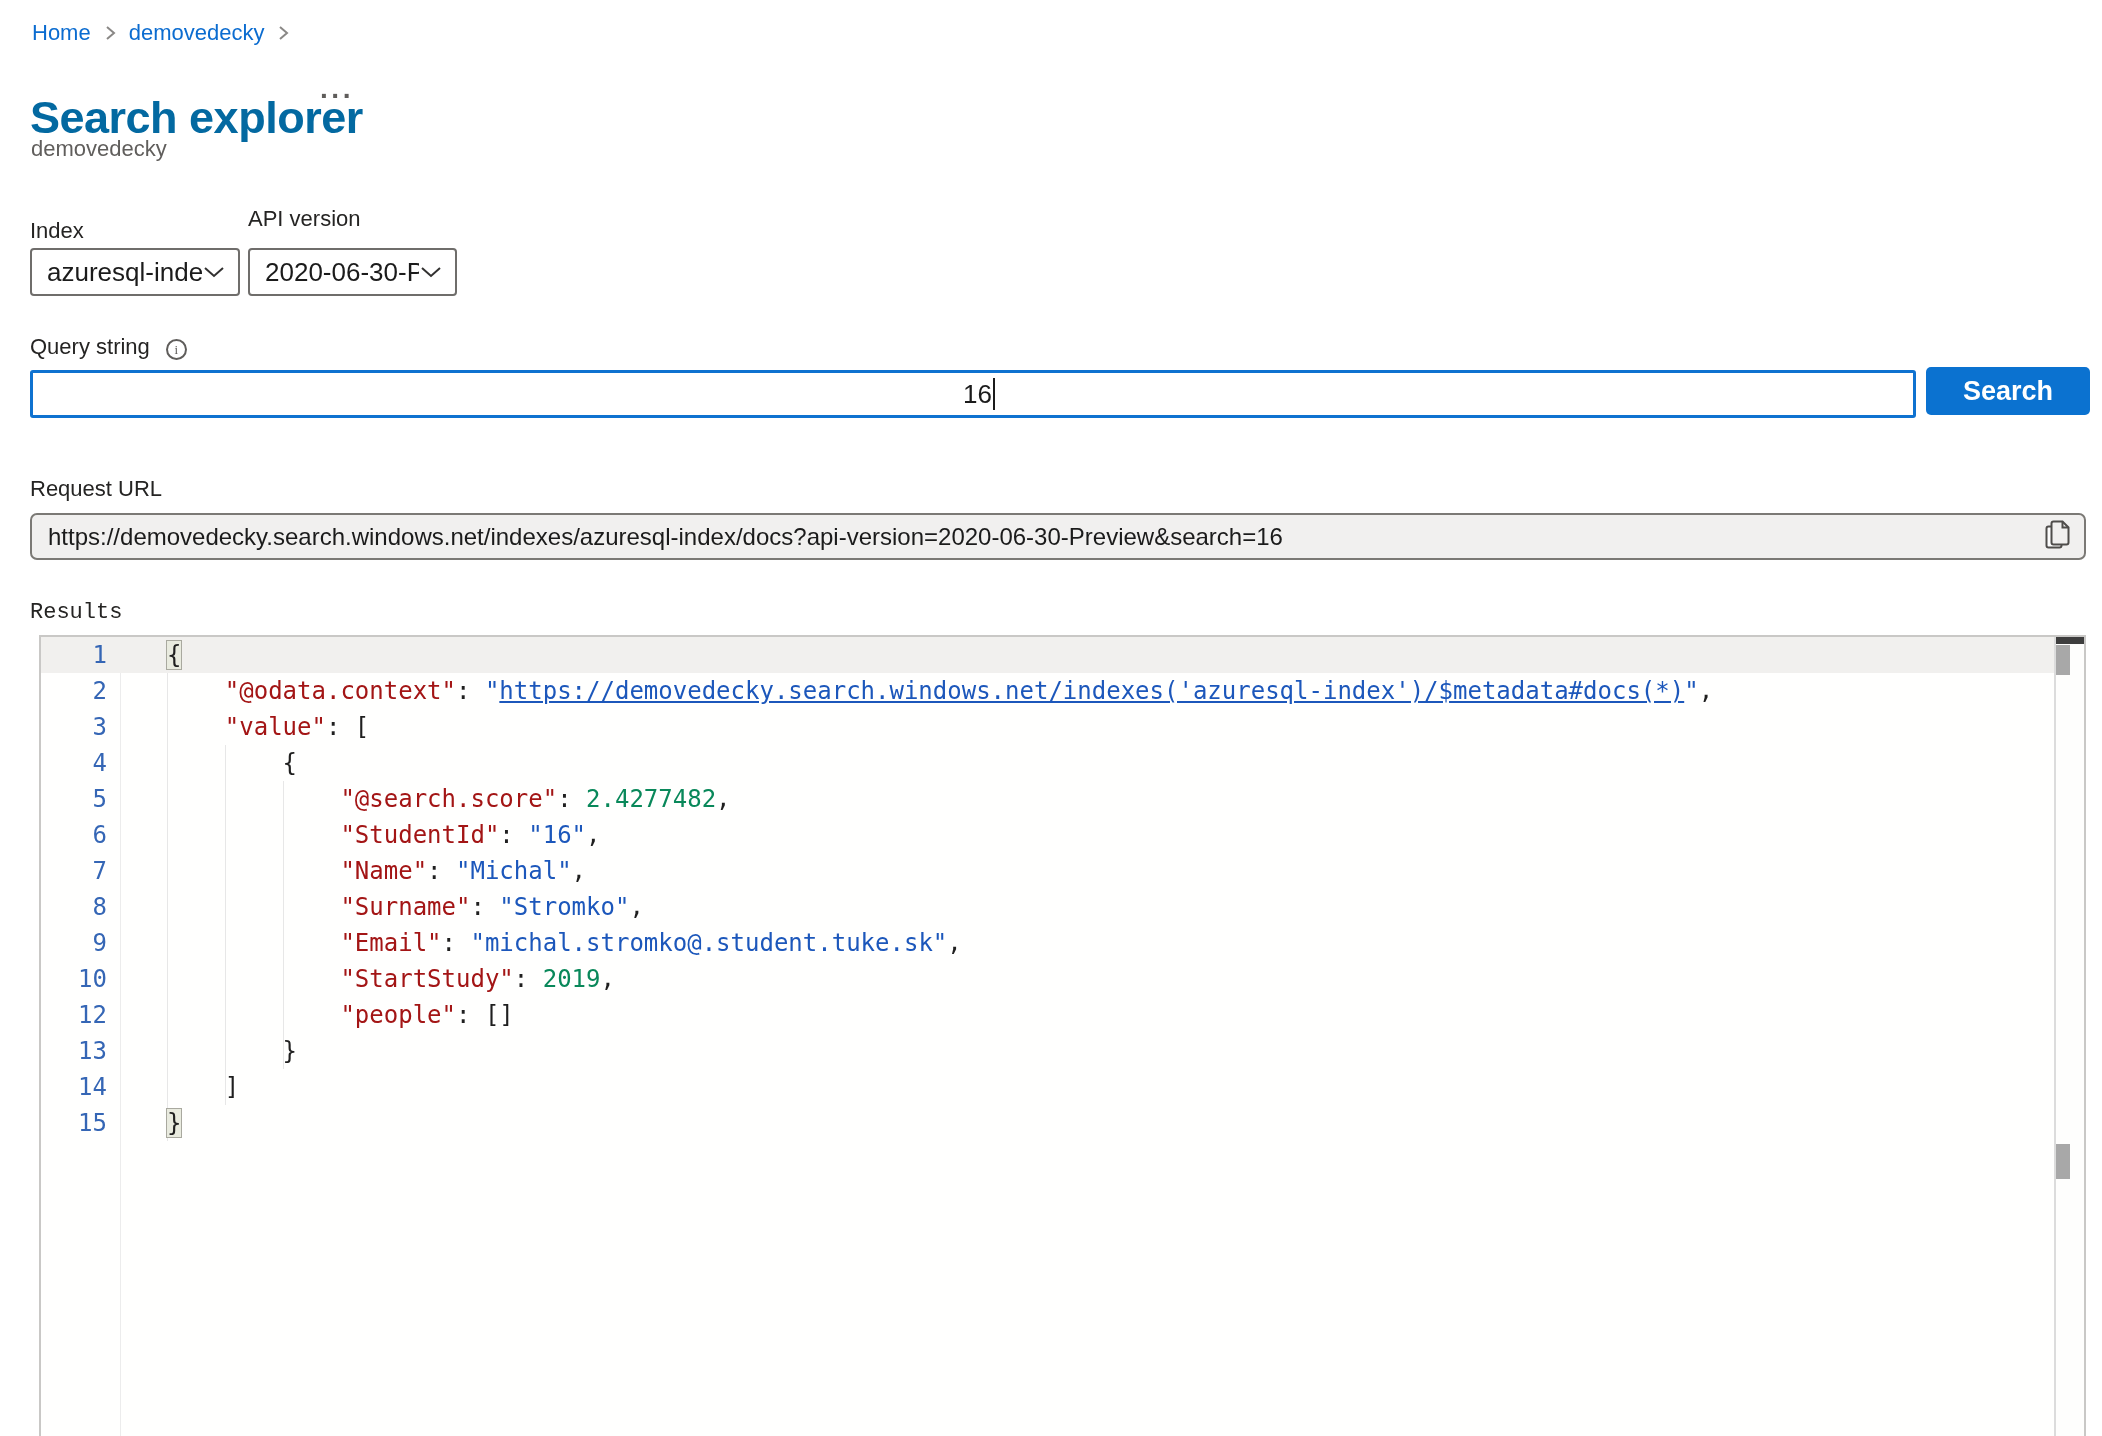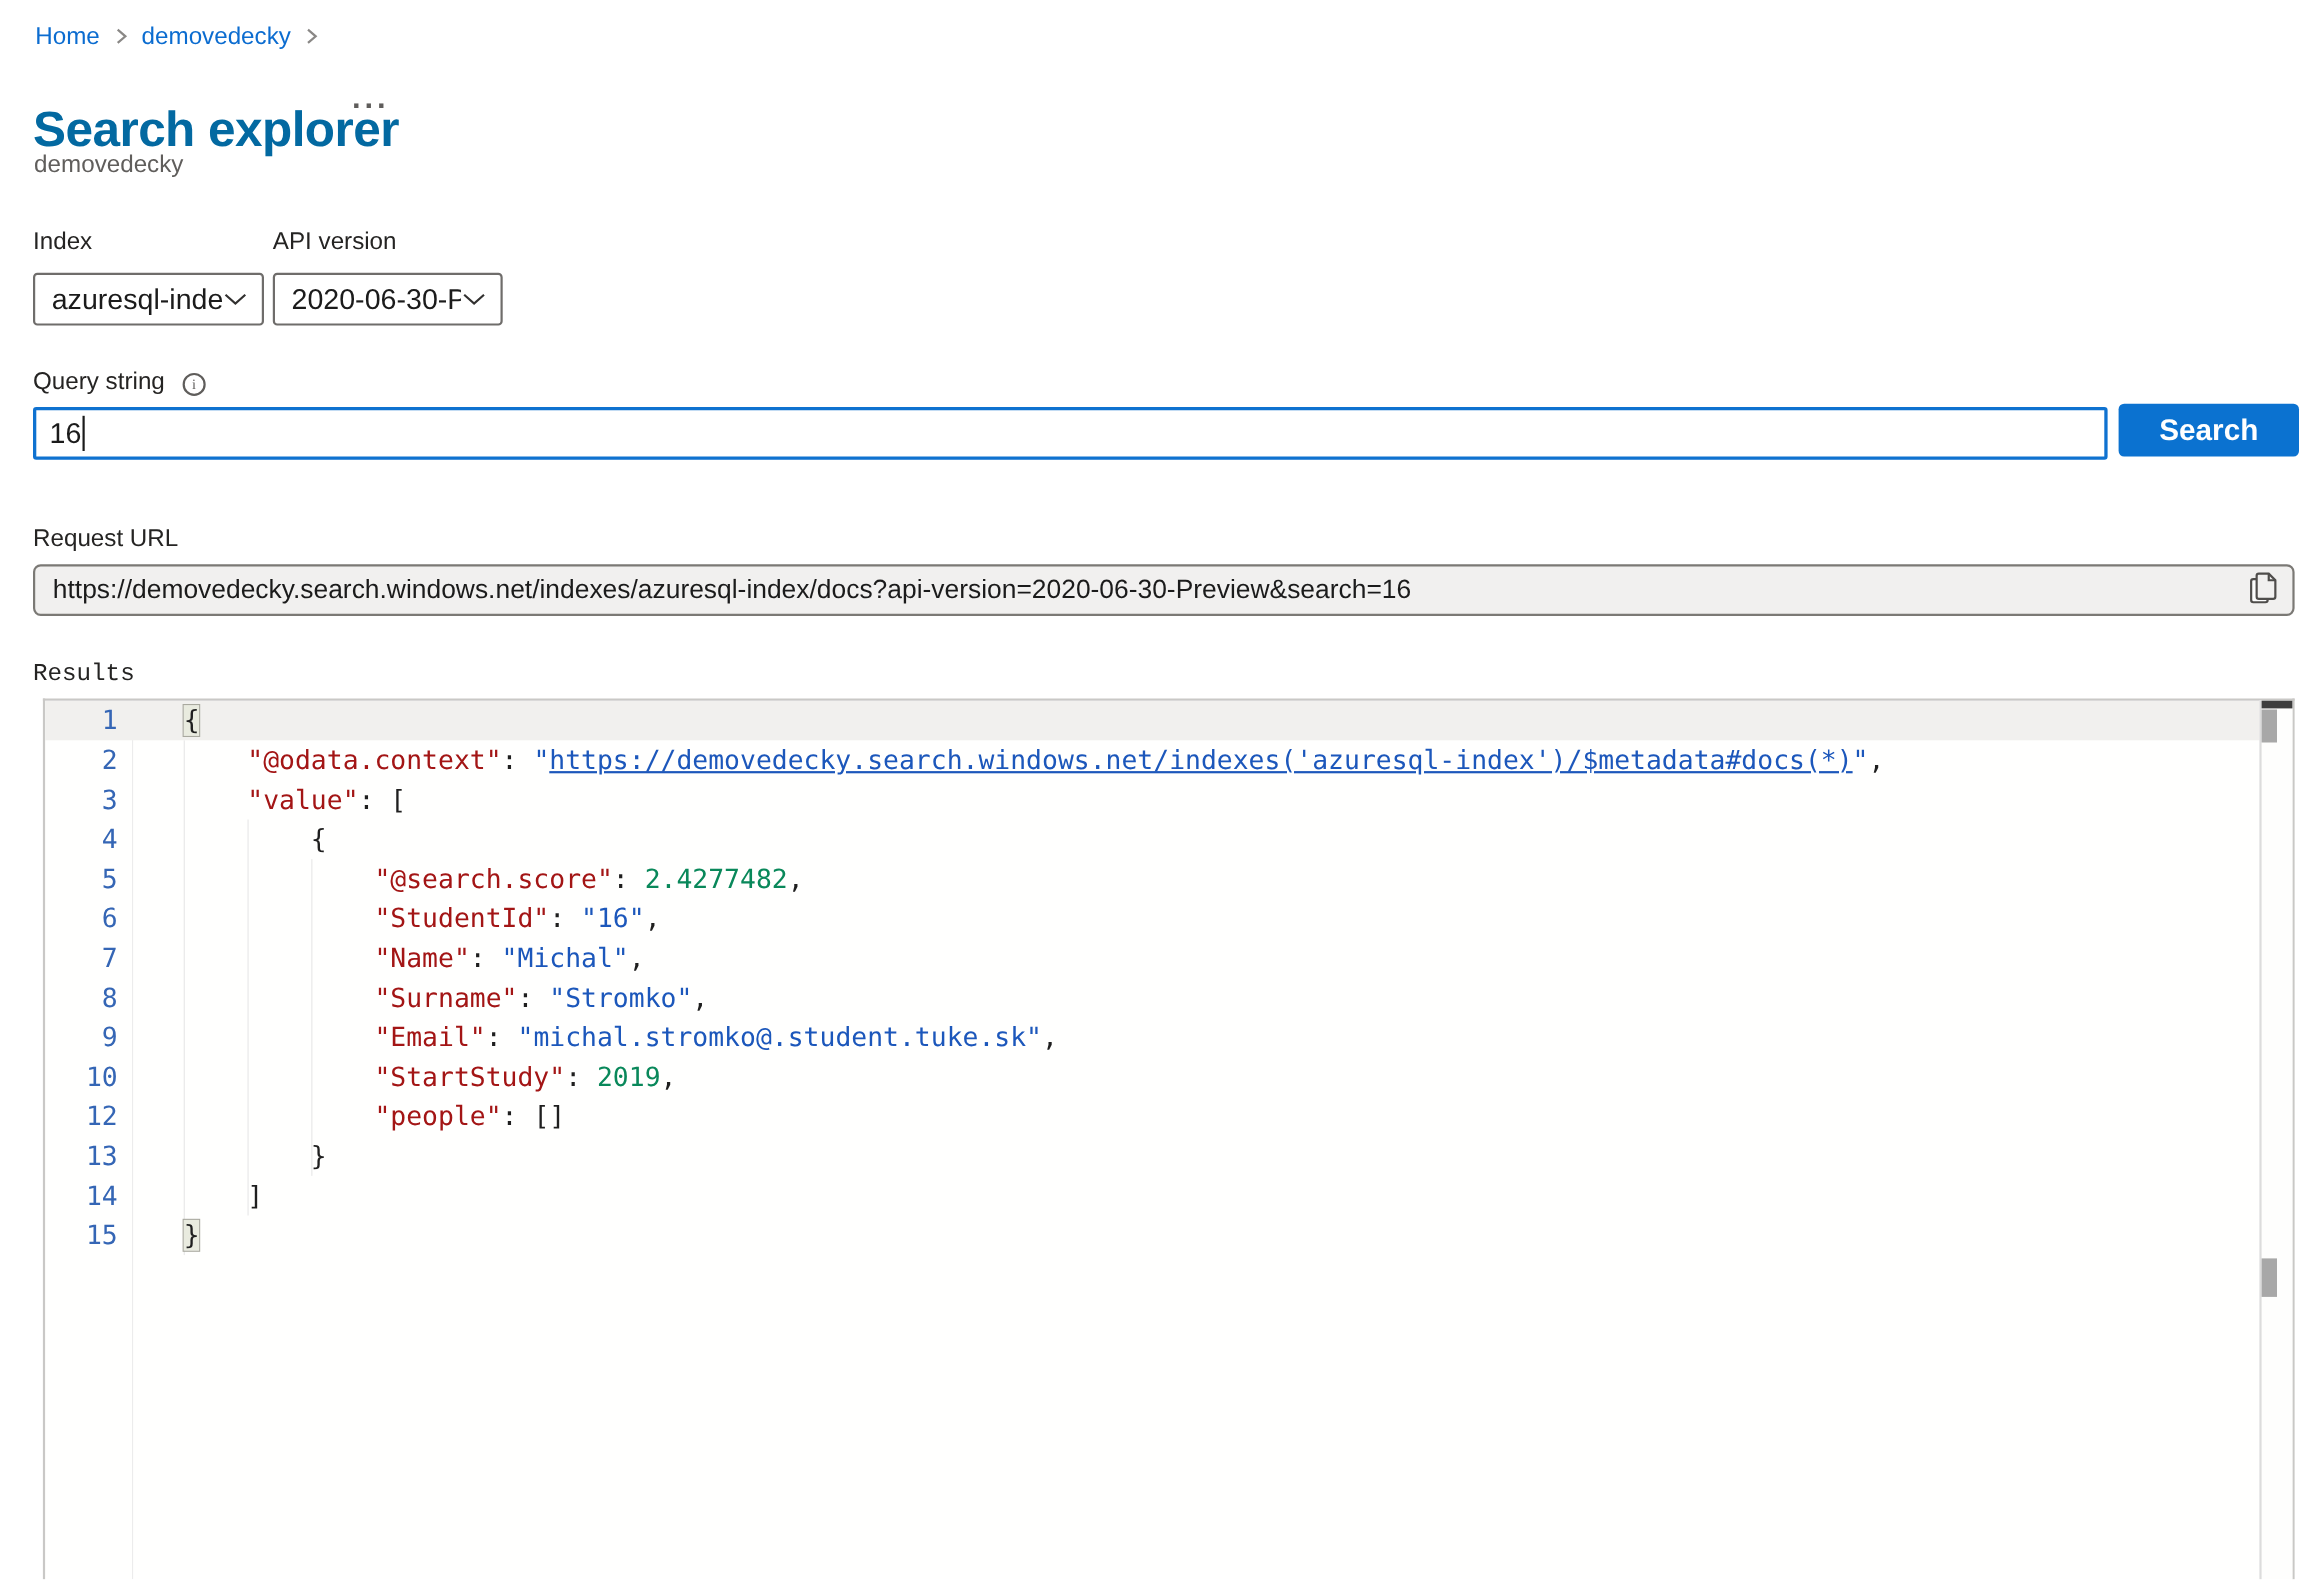--- a/index.html
+++ b/index.html
@@ -11,38 +11,38 @@
   .crumb{color:#0b6cd0;cursor:pointer;white-space:nowrap;}
   .crumb-sep{display:flex;align-items:center;}
 
   
   .page-title{position:absolute;left:30px;top:62px;font-size:45px;font-weight:700;color:#0369a1;letter-spacing:-0.5px;}
   .more-btn{position:absolute;left:320px;top:80px;font-size:28px;font-weight:700;color:#5f5d5b;letter-spacing:2px;cursor:pointer;}
   .subtitle{position:absolute;left:31px;top:136px;font-size:22px;color:#605e5c;}
 
   
   .fld-label{position:absolute;font-size:22px;color:#252423;}
-  .lbl-index{left:30px;top:206px;}
+  .lbl-index{left:30px;top:218px;}
   .lbl-api{left:248px;top:206px;}
   .lbl-query{left:30px;top:334px;display:flex;align-items:flex-end;}
   .lbl-requrl{left:30px;top:476px;}
   .lbl-results{left:30px;top:600px;font-family:Liberation Mono, monospace;}
 
   
   .dropdown{position:absolute;top:248px;height:48px;box-sizing:border-box;border:2px solid #6f6d6b;border-radius:4px;background:#fff;display:flex;align-items:center;padding:0 12px 0 15px;cursor:pointer;}
   .dd-index{left:30px;width:210px;}
   .dd-api{left:248px;width:209px;}
   .dd-value{font-size:26px;color:#1b1b1b;white-space:nowrap;overflow:hidden;}
   .dd-chevron{margin-left:auto;display:flex;align-items:center;}
 
   
   .info-icon{width:21px;height:21px;border:2px solid #5f5d5b;border-radius:50%;box-sizing:border-box;display:inline-flex;align-items:center;justify-content:center;font-size:13px;color:#5f5d5b;margin-left:16px;font-family:"Liberation Serif",serif;}
 
   
-  .query-input{position:absolute;left:30px;top:370px;width:1886px;height:48px;box-sizing:border-box;border:3px solid #0f72d0;border-radius:3px;background:#fff;display:flex;align-items:center;padding-left:12px;font-size:26px;color:#1b1b1b;cursor:text;}
+  .query-input{position:absolute;left:30px;top:370px;width:1886px;height:48px;box-sizing:border-box;border:3px solid #0f72d0;border-radius:3px;background:#fff;display:flex;align-items:center;padding-left:12px;font-size:26px;color:#1b1b1b;cursor:text;justify-content:center;}
   .caret{display:inline-block;width:2px;height:32px;background:#1b1b1b;margin-left:1px;}
 
   
   .search-btn{position:absolute;left:1926px;top:367px;width:164px;height:48px;background:#0b72d0;border:none;border-radius:5px;color:#fff;font-size:27px;font-weight:700;display:flex;align-items:center;justify-content:center;cursor:pointer;font-family:Liberation Sans, sans-serif;}
 
   
   .url-field{position:absolute;left:30px;top:513px;width:2056px;height:47px;box-sizing:border-box;background:#f1f0ef;border:2px solid #7b7975;border-radius:7px;display:flex;align-items:center;padding:0 12px 0 16px;}
   .url-text{flex:1;font-size:24px;color:#1b1b1b;white-space:nowrap;overflow:hidden;}
   .copy-btn{background:none;border:none;padding:0;margin-left:8px;display:flex;align-items:center;cursor:pointer;}
 

